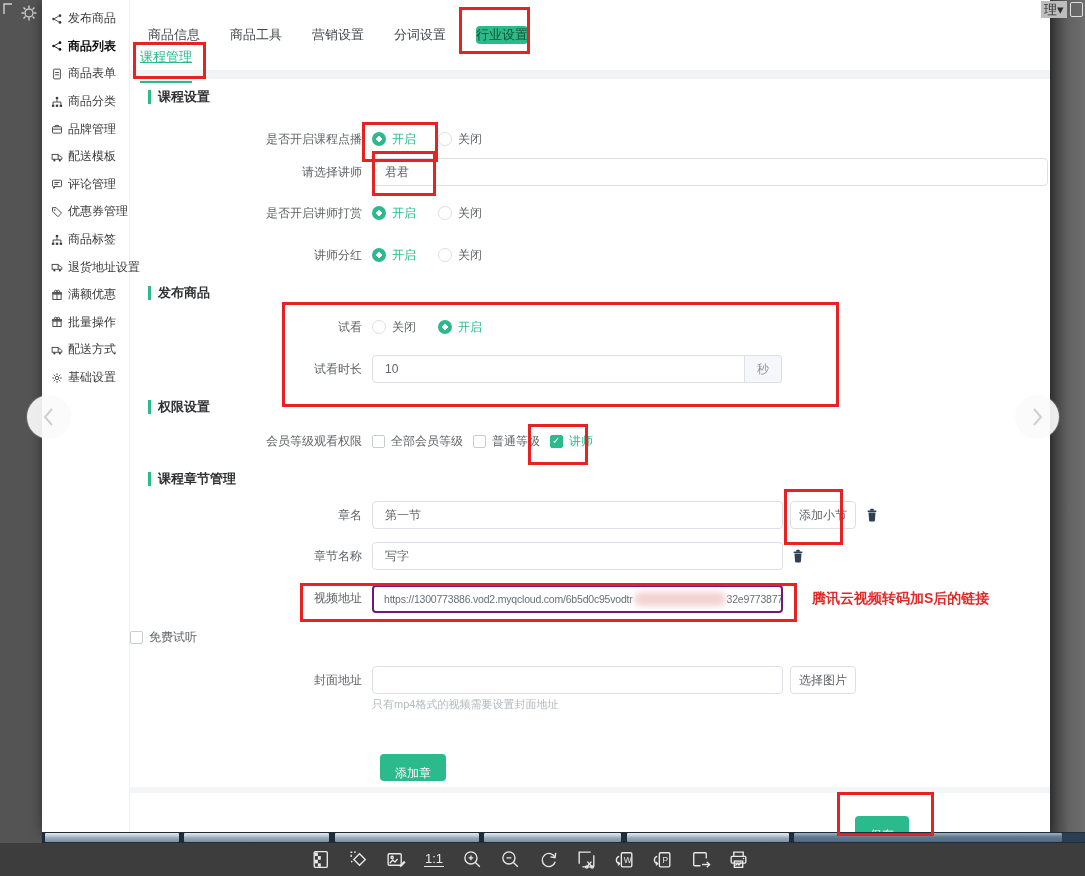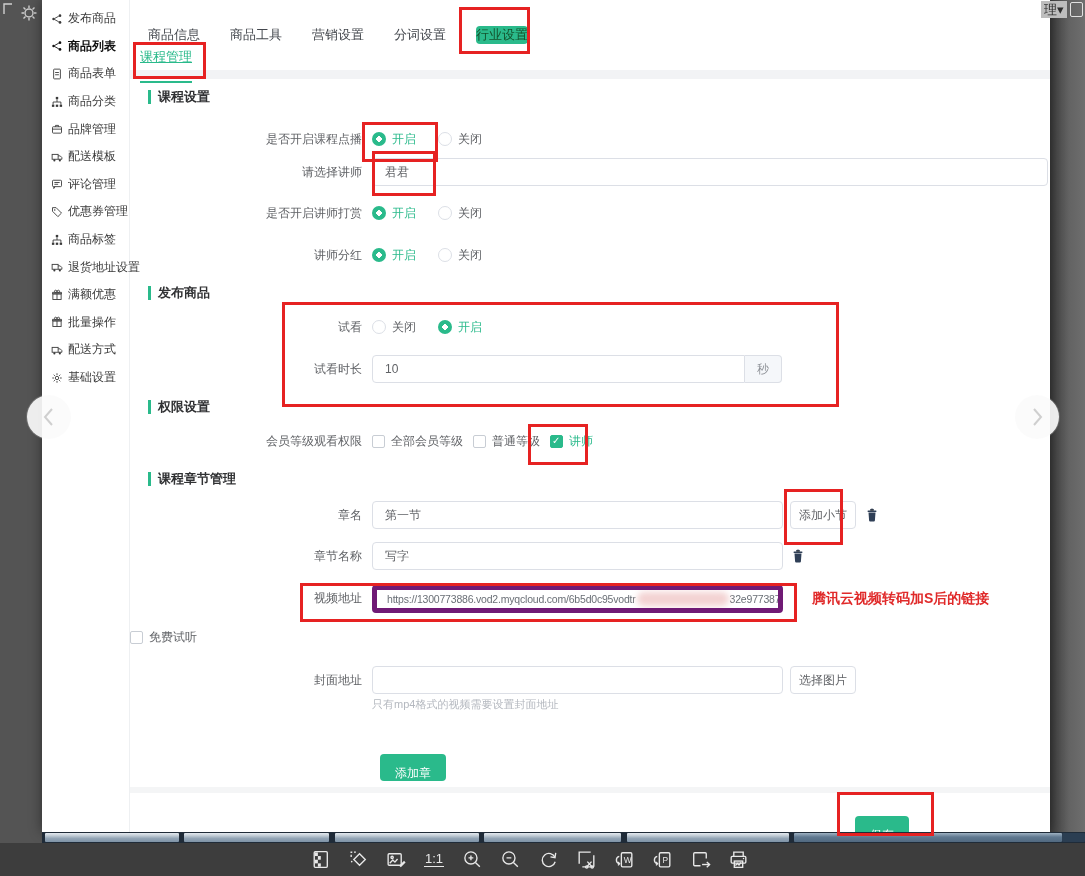--- a/index.html
+++ b/index.html
@@ -52,21 +52,21 @@
   .cb.on{background:var(--accent);border-color:var(--accent);}
   .cb.on::after{content:"✓";position:absolute;left:1px;top:-1px;color:#fff;font-size:10px;font-weight:bold;}
   .ipt{height:28px;border:1px solid #dcdfe6;border-radius:4px;padding:0 12px;font-size:12px;color:#606266;box-sizing:border-box;background:#fff;outline:none;font-family:inherit;}
   .w-main{width:411px;}
   .grp{display:flex;align-items:stretch;}
   .grp .ipt{border-radius:4px 0 0 4px;width:373px;}
   .unit{width:36px;border:1px solid #dcdfe6;border-left:none;border-radius:0 4px 4px 0;background:#f5f7fa;display:flex;align-items:center;justify-content:center;font-size:12px;color:#909399;}
   .btn-plain{height:28px;border:1px solid #dcdfe6;border-radius:4px;background:#fff;font-size:12px;color:#606266;padding:0 8px;cursor:pointer;font-family:Liberation Sans, sans-serif;}
   .btn-green{height:27px;border:none;border-radius:4px;background:var(--accent);color:#fff;font-size:12px;padding:11px 15px;cursor:pointer;font-family:inherit;}
   .trash{width:16px;height:16px;cursor:pointer;flex:none;}
-  .urlbox{width:411px;height:28px;border:5px solid #701a75;border-radius:4px;box-sizing:border-box;display:flex;align-items:center;padding:0 10px;overflow:hidden;white-space:nowrap;font-size:10.5px;letter-spacing:-.2px;color:#6a6f76;}
+  .urlbox{width:411px;height:28px;border:2px solid #701a75;border-radius:4px;box-sizing:border-box;display:flex;align-items:center;padding:0 10px;overflow:hidden;white-space:nowrap;font-size:10.5px;letter-spacing:-.2px;color:#6a6f76;}
   .blur-patch{display:inline-block;width:92px;height:14px;background:#f3d2d2;border-radius:8px;filter:blur(3px);flex:none;margin:0 1px;}
   .hint{position:absolute;font-size:11px;color:#b4b8bf;}
   .note{position:absolute;font-size:14px;font-weight:bold;color:#e02a2a;white-space:nowrap;}
   .footband{position:absolute;left:0;top:787px;width:920px;height:6px;background:#f4f5f6;}
   
   .rbox{position:absolute;border:3px solid #e62222;z-index:5;pointer-events:none;}
 </style>
 </head>
 <body>
 

